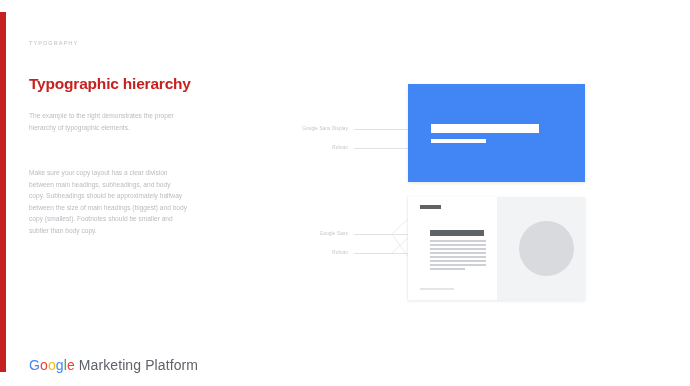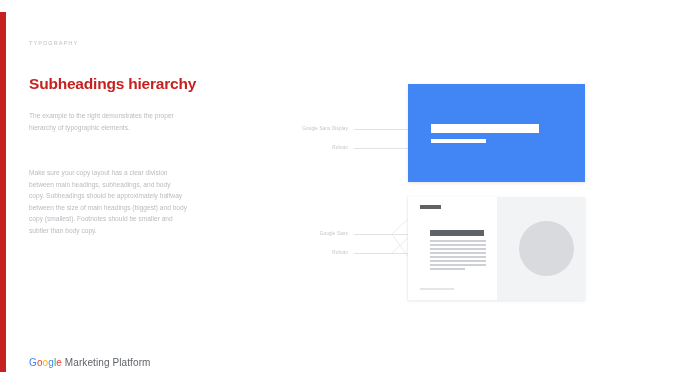--- a/index.html
+++ b/index.html
@@ -175,21 +175,21 @@
     width: 34px;
     height: 1.6px;
     background: #e3e5e8;
   }
 
   
   .footer-logo {
     position: absolute;
     left: 29px;
     top: 357px;
-    font-size: 10px;
+    font-size: 14px;
     letter-spacing: 0.1px;
     white-space: nowrap;
     color: #5f6368;
   }
   .footer-logo .g1 { color: #4285f4; }
   .footer-logo .o1 { color: #ea4335; }
   .footer-logo .o2 { color: #fbbc05; }
   .footer-logo .g2 { color: #4285f4; }
   .footer-logo .l1 { color: #34a853; }
   .footer-logo .e1 { color: #ea4335; }
@@ -197,21 +197,21 @@
 </style>
 </head>
 <body>
 
 <div id="slide">
 
   <div class="accent-bar"></div>
 
   <div class="kicker">TYPOGRAPHY</div>
 
-  <div class="headline">Subheadings hierarchy</div>
+  <div class="headline">Typographic hierarchy</div>
 
   <div class="body-copy p1">The example to the right demonstrates the proper hierarchy of typographic elements.</div>
   <div class="body-copy p2">Make sure your copy layout has a clear division between main headings, subheadings, and body copy. Subheadings should be approximately halfway between the size of main headings (biggest) and body copy (smallest). Footnotes should be smaller and subtler than body copy.</div>
 
   <div class="anno" style="left:268px; top:126px; width:80px;">Google Sans Display</div>
   <div class="leader" style="left:354px; top:129px; width:54px;"></div>
 
   <div class="anno" style="left:288px; top:145px; width:60px;">Roboto</div>
   <div class="leader" style="left:354px; top:148px; width:54px;"></div>
 

